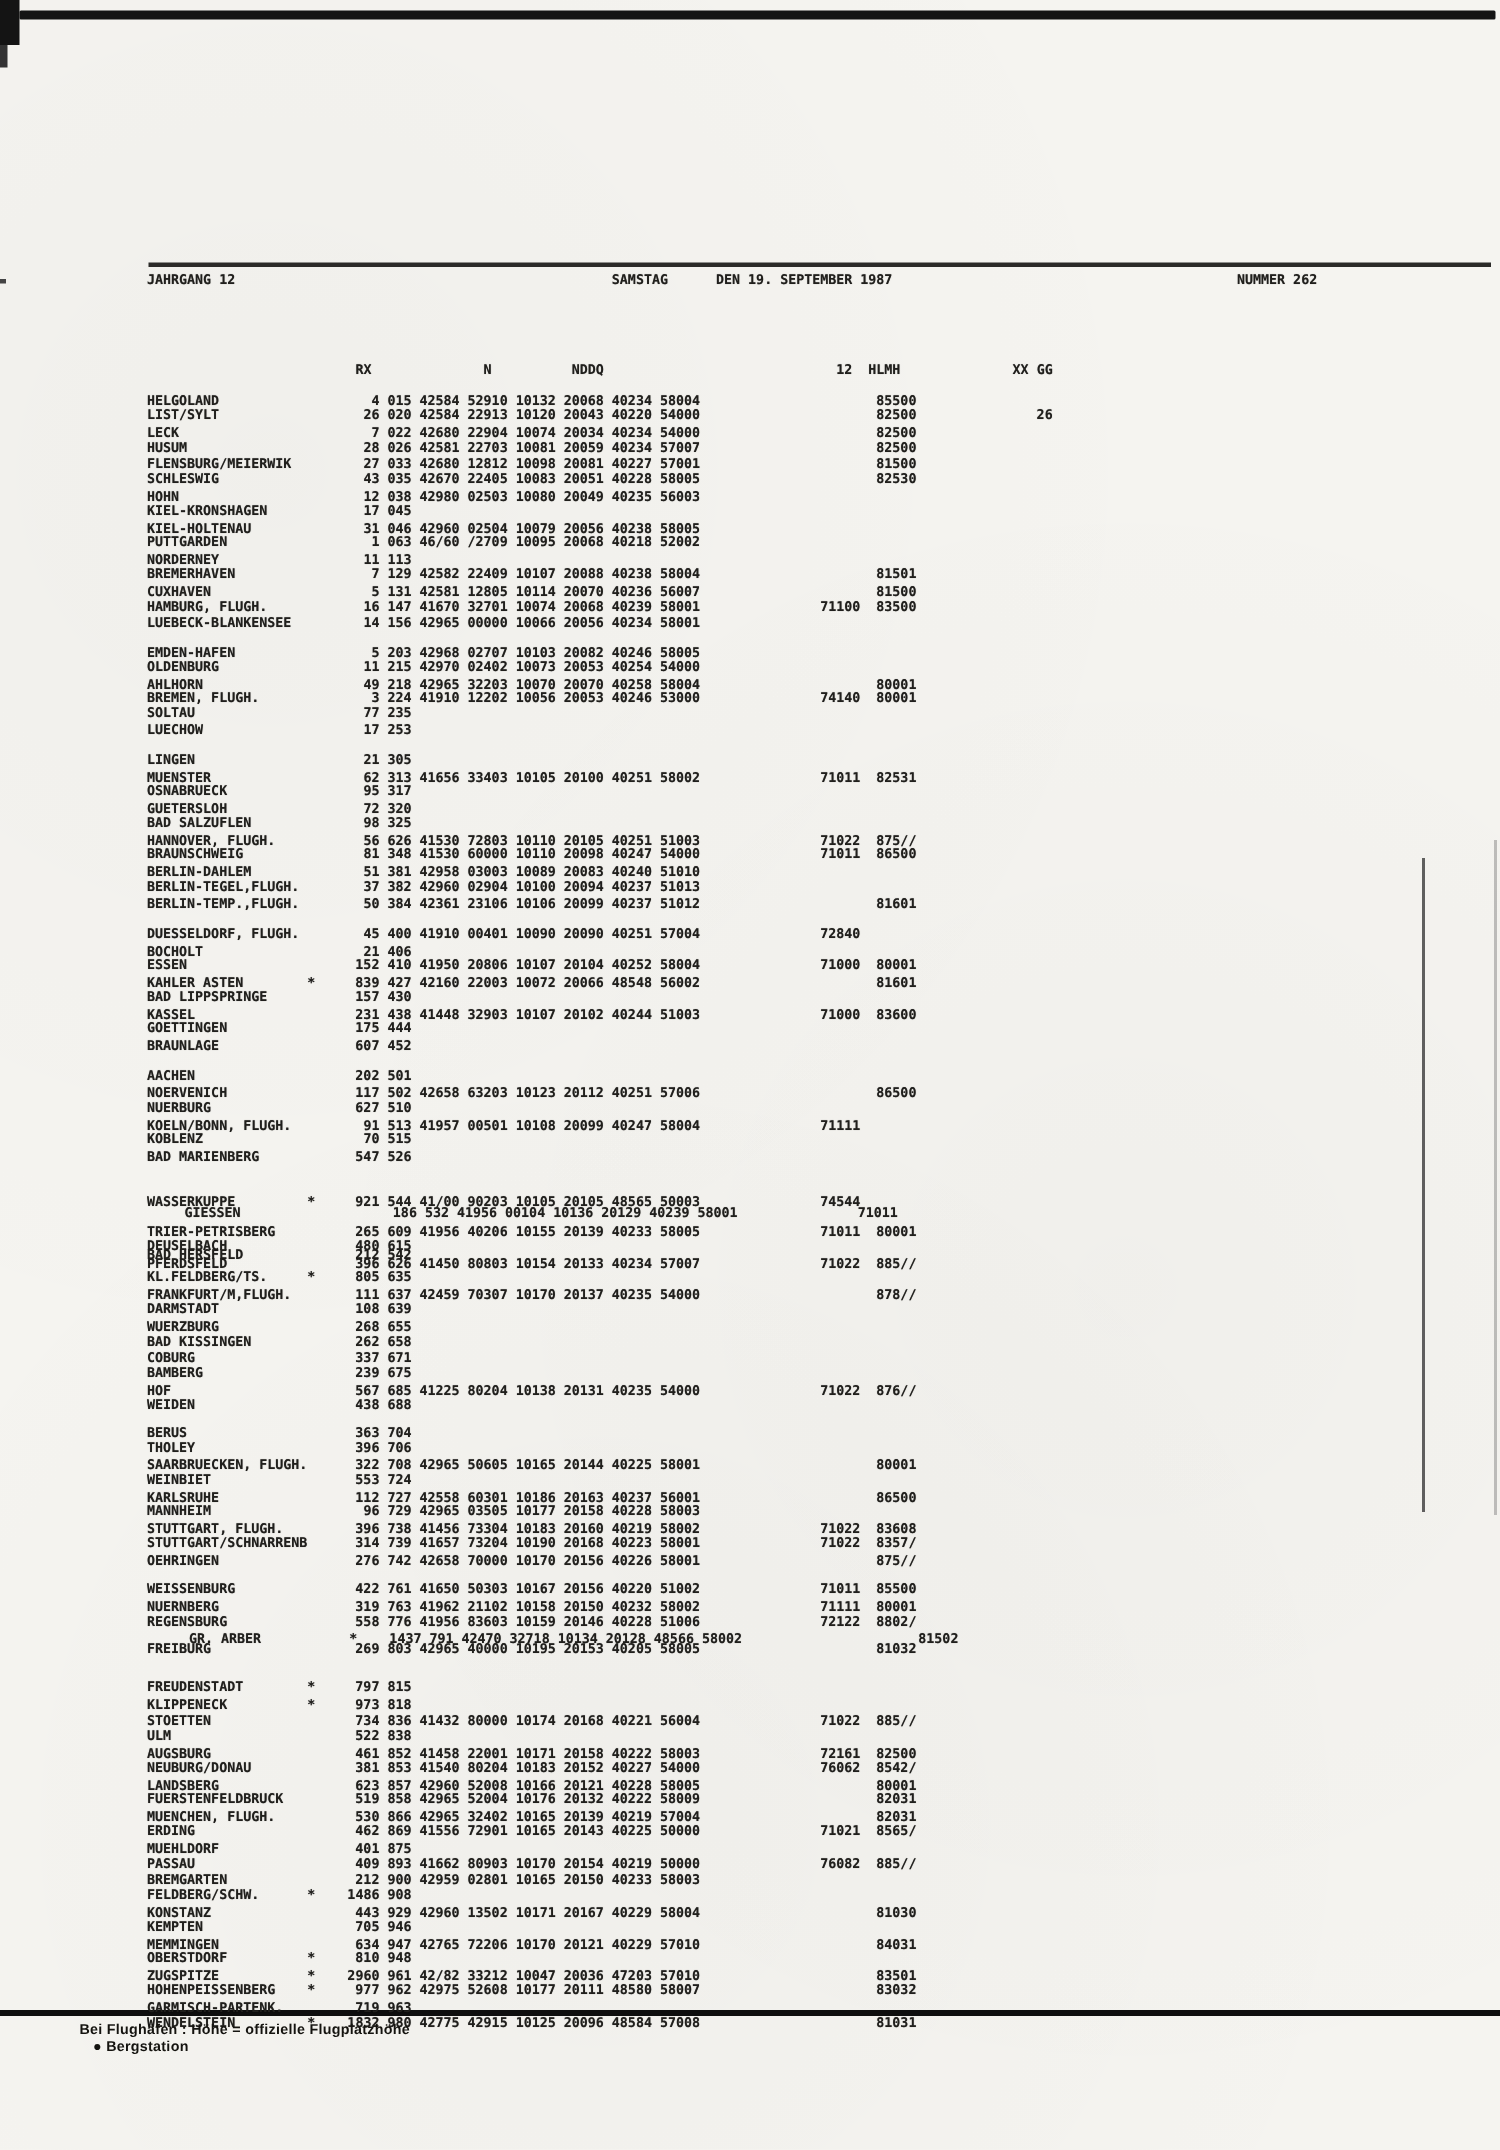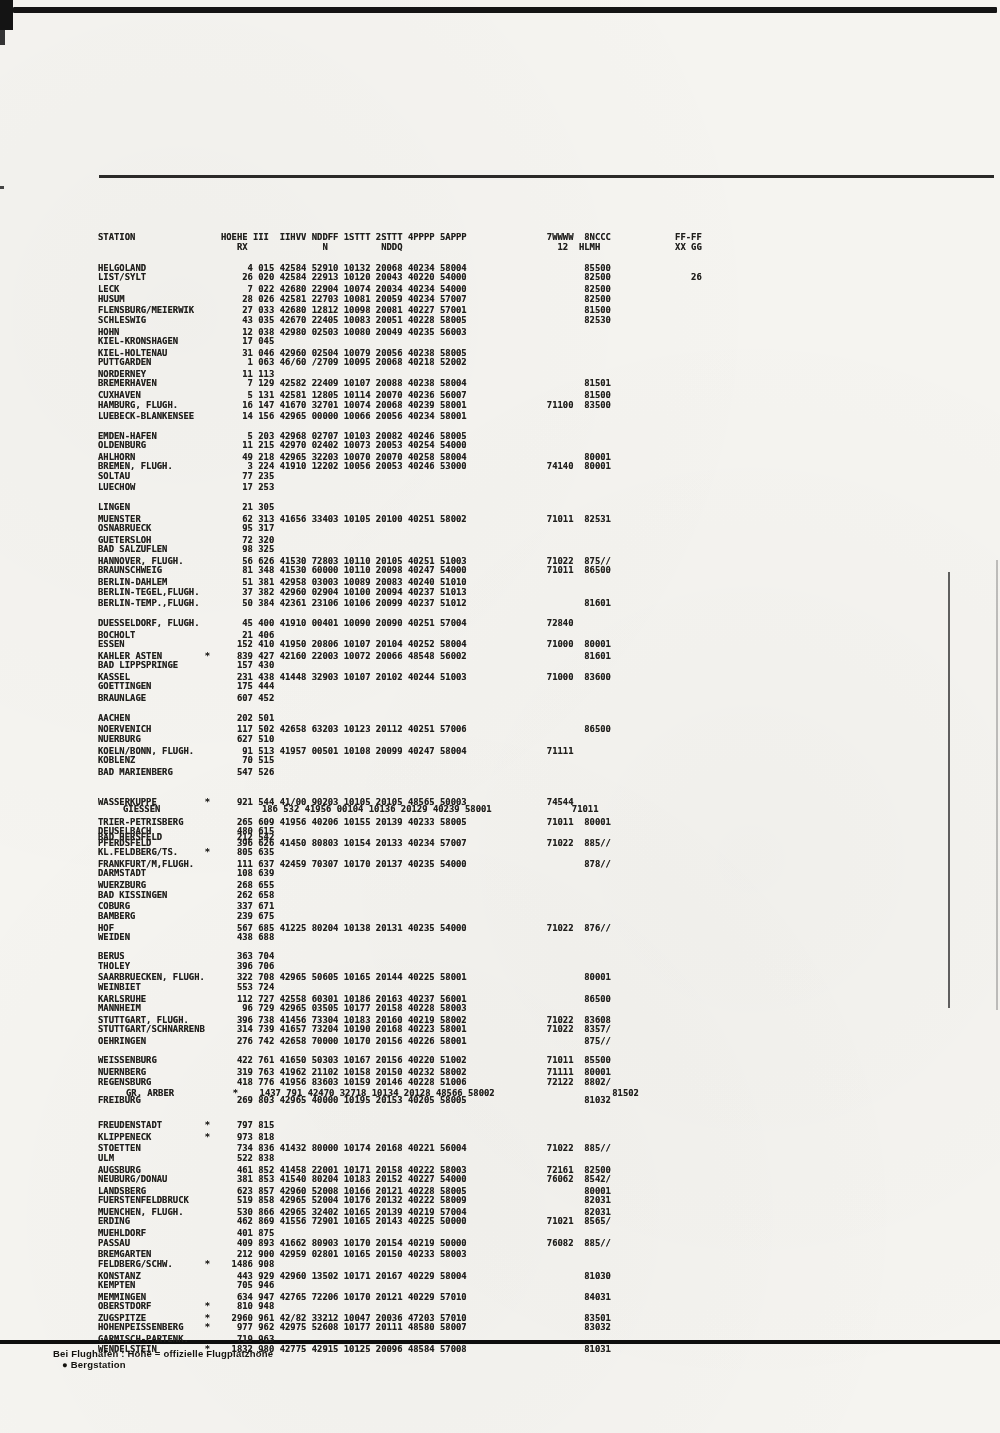--- a/index.html
+++ b/index.html
@@ -65,36 +65,28 @@
 
   <div class="art art-topbar"></div>
   <div class="art art-corner"></div>
   <div class="art art-corner2"></div>
   <div class="art art-edge1"></div>
   <div class="art art-hrule"></div>
   <div class="art art-brule"></div>
   <div class="art art-vline"></div>
   <div class="art art-redge"></div>
 
+  <div class="line" style="top:183px">
+    <span class="cell p-jahr">JAHRGANG 12</span>
+    <span class="cell p-tag">SAMSTAG</span>
+    <span class="cell p-datum">DEN 19. SEPTEMBER 1987</span>
+    <span class="cell p-nummer">NUMMER 262</span>
+  </div>
 
 
-  <div class="line" style="top:233px">
-    <span class="cell p-station">STATION</span>
-    <span class="cell p-hoehe">HOEHE</span>
-    <span class="cell p-iii">III</span>
-    <span class="cell p-g1">IIHVV</span>
-    <span class="cell p-g2">NDDFF</span>
-    <span class="cell p-g3">1STTT</span>
-    <span class="cell p-g4">2STTT</span>
-    <span class="cell p-g5">4PPPP</span>
-    <span class="cell p-g6">5APPP</span>
-    <span class="cell p-w">7WWWW</span>
-    <span class="cell p-c">8NCCC</span>
-    <span class="cell p-f">FF-FF</span>
-  </div>
 
   <div class="line" style="top:242.5px">
     <span class="cell p-rx">RX</span>
     <span class="cell p-n">N</span>
     <span class="cell p-nddq">NDDQ</span>
     <span class="cell p-12">12</span>
     <span class="cell p-hlmh">HLMH</span>
     <span class="cell p-xxgg">XX GG</span>
   </div>
 
@@ -163,21 +155,21 @@
       <div class="line" style="top: 961.5px;"><span class="cell c-name">THOLEY</span><span class="cell c-h">396</span><span class="cell c-iii">706</span></div>
       <div class="line" style="top: 973.4px;"><span class="cell c-name">SAARBRUECKEN, FLUGH.</span><span class="cell c-h">322</span><span class="cell c-iii">708</span><span class="cell c-g">42965 50605 10165 20144 40225 58001</span><span class="cell c-c">80001</span></div>
       <div class="line" style="top: 982.7px;"><span class="cell c-name">WEINBIET</span><span class="cell c-h">553</span><span class="cell c-iii">724</span></div>
       <div class="line" style="top: 994.6px;"><span class="cell c-name">KARLSRUHE</span><span class="cell c-h">112</span><span class="cell c-iii">727</span><span class="cell c-g">42558 60301 10186 20163 40237 56001</span><span class="cell c-c">86500</span></div>
       <div class="line" style="top: 1003.9px;"><span class="cell c-name">MANNHEIM</span><span class="cell c-h">96</span><span class="cell c-iii">729</span><span class="cell c-g">42965 03505 10177 20158 40228 58003</span></div>
       <div class="line" style="top: 1015.8px;"><span class="cell c-name">STUTTGART, FLUGH.</span><span class="cell c-h">396</span><span class="cell c-iii">738</span><span class="cell c-g">41456 73304 10183 20160 40219 58002</span><span class="cell c-w">71022</span><span class="cell c-c">83608</span></div>
       <div class="line" style="top: 1025.1px;"><span class="cell c-name">STUTTGART/SCHNARRENB</span><span class="cell c-h">314</span><span class="cell c-iii">739</span><span class="cell c-g">41657 73204 10190 20168 40223 58001</span><span class="cell c-w">71022</span><span class="cell c-c">8357/</span></div>
       <div class="line" style="top: 1037px;"><span class="cell c-name">OEHRINGEN</span><span class="cell c-h">276</span><span class="cell c-iii">742</span><span class="cell c-g">42658 70000 10170 20156 40226 58001</span><span class="cell c-c">875//</span></div>
       <div class="line" style="top: 1056.3px;"><span class="cell c-name">WEISSENBURG</span><span class="cell c-h">422</span><span class="cell c-iii">761</span><span class="cell c-g">41650 50303 10167 20156 40220 51002</span><span class="cell c-w">71011</span><span class="cell c-c">85500</span></div>
       <div class="line" style="top: 1068.2px;"><span class="cell c-name">NUERNBERG</span><span class="cell c-h">319</span><span class="cell c-iii">763</span><span class="cell c-g">41962 21102 10158 20150 40232 58002</span><span class="cell c-w">71111</span><span class="cell c-c">80001</span></div>
-      <div class="line" style="top: 1077.5px;"><span class="cell c-name">REGENSBURG</span><span class="cell c-h">418</span><span class="cell c-iii">776</span><span class="cell c-g">41956 83603 10159 20146 40228 51006</span><span class="cell c-w">72122</span><span class="cell c-c">8802/</span></div>
+      <div class="line" style="top: 1077.5px;"><span class="cell c-name">REGENSBURG</span><span class="cell c-h">558</span><span class="cell c-iii">776</span><span class="cell c-g">41956 83603 10159 20146 40228 51006</span><span class="cell c-w">72122</span><span class="cell c-c">8802/</span></div>
       <div class="line" style="top: 1089.4px; margin-left: 28px;"><span class="cell c-name">GR. ARBER</span><span class="cell c-mark">*</span><span class="cell c-h">1437</span><span class="cell c-iii">791</span><span class="cell c-g">42470 32718 10134 20128 48566 58002</span><span class="cell c-c">81502</span></div>
       <div class="line" style="top: 1096px; padding-left: 16px;"><span class="cell c-name">FREIBURG</span><span class="cell c-h">269</span><span class="cell c-iii">803</span><span class="cell c-g">42965 40000 10195 20153 40205 58005</span><span class="cell c-c">81032</span></div>
       <div class="line" style="top: 1120.6px;"><span class="cell c-name">FREUDENSTADT</span><span class="cell c-mark">*</span><span class="cell c-h">797</span><span class="cell c-iii">815</span></div>
       <div class="line" style="top: 1132.5px;"><span class="cell c-name">KLIPPENECK</span><span class="cell c-mark">*</span><span class="cell c-h">973</span><span class="cell c-iii">818</span></div>
       <div class="line" style="top: 1144.4px;"><span class="cell c-name">STOETTEN</span><span class="cell c-h">734</span><span class="cell c-iii">836</span><span class="cell c-g">41432 80000 10174 20168 40221 56004</span><span class="cell c-w">71022</span><span class="cell c-c">885//</span></div>
       <div class="line" style="top: 1153.7px;"><span class="cell c-name">ULM</span><span class="cell c-h">522</span><span class="cell c-iii">838</span></div>
       <div class="line" style="top: 1165.6px;"><span class="cell c-name">AUGSBURG</span><span class="cell c-h">461</span><span class="cell c-iii">852</span><span class="cell c-g">41458 22001 10171 20158 40222 58003</span><span class="cell c-w">72161</span><span class="cell c-c">82500</span></div>
       <div class="line" style="top: 1174.9px;"><span class="cell c-name">NEUBURG/DONAU</span><span class="cell c-h">381</span><span class="cell c-iii">853</span><span class="cell c-g">41540 80204 10183 20152 40227 54000</span><span class="cell c-w">76062</span><span class="cell c-c">8542/</span></div>
       <div class="line" style="top: 1186.8px;"><span class="cell c-name">LANDSBERG</span><span class="cell c-h">623</span><span class="cell c-iii">857</span><span class="cell c-g">42960 52008 10166 20121 40228 58005</span><span class="cell c-c">80001</span></div>
       <div class="line" style="top: 1196.1px;"><span class="cell c-name">FUERSTENFELDBRUCK</span><span class="cell c-h">519</span><span class="cell c-iii">858</span><span class="cell c-g">42965 52004 10176 20132 40222 58009</span><span class="cell c-c">82031</span></div>

